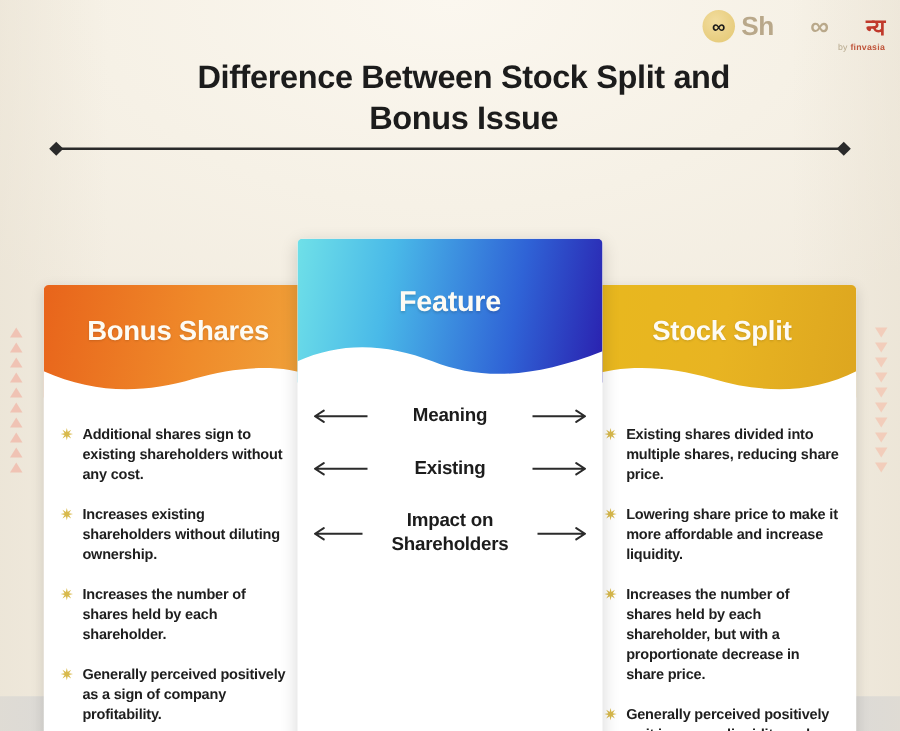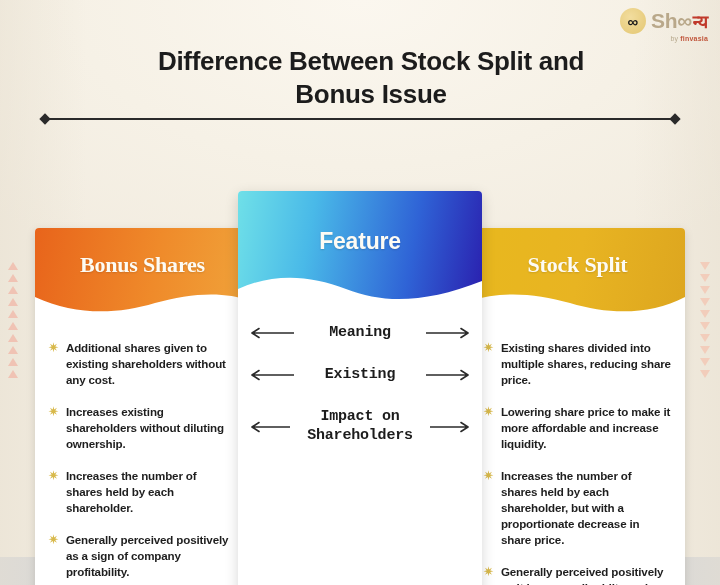--- a/index.html
+++ b/index.html
@@ -28,21 +28,21 @@
   }
   .logo-row{ display:flex; align-items:center; gap:5px; }
   .logo-badge{
     width:26px; height:26px; border-radius:50%;
     background:radial-gradient(circle at 40% 35%, #f2dd9e 0%, #e9cf83 60%, #e4c972 100%);
     display:flex; align-items:center; justify-content:center;
     font-size:15px; font-weight:bold; color:#1a1a1a; line-height:1;
   }
   .logo-word{
     font-size:21px; font-weight:bold; color:#b9a88a; letter-spacing:-.3px;
-    display:flex; align-items:baseline;
+    display:flex; align-items:baseline;gap:29px;
   }
   .logo-word .dev{ color:#c0392b; font-size:18px; margin-left:1px; }
   .logo-sub{ font-size:7px; color:#b7a98d; margin-top:1px; letter-spacing:.2px; }
   .logo-sub .fin{ color:#c0563c; font-weight:bold; }
 
   
   .title{
     position:absolute; top:45px; left:0; right:0; z-index:5;
     text-align:center; color:#1c1c1c;
     font-size:26px; font-weight:bold; line-height:1.28; letter-spacing:-.3px;padding-left:22px;
@@ -87,35 +87,35 @@
   .head-fill{ position:absolute; inset:0; }
   .h-orange{ background:linear-gradient(100deg,#e8641b 0%,#ef8a2a 55%,#f0a43b 100%); }
   .h-gold{ background:linear-gradient(100deg,#e8b81e 0%,#e8b422 50%,#dda61f 100%); }
   .h-blue{ background:linear-gradient(100deg,#6fe0e8 0%,#49b9e8 30%,#2f63d6 70%,#2a1fae 100%); }
   .wave{ position:absolute; left:0; right:0; bottom:-1px; width:100%; display:block; }
   .head-text{
     position:absolute; left:0; right:0; z-index:2; text-align:center;
     color:#fdfbf4; font-weight:bold; letter-spacing:-.2px;
     text-shadow:0 1px 2px rgba(0,0,0,.14);
   }
-  .head-text-side{ top:24px; font-size:22px;font-family:Liberation Serif, serif; }
+  .head-text-side{ top:24px; font-size:22px; }
   .head-text-center{ top:37px; font-size:23px; }
 
   
   .bullets{ padding:22px 14px 0 13px; }
   .bullet{ display:flex; gap:7px; margin-bottom:16px; }
   .star{ color:#d8b94b; font-size:13px; line-height:1.25; flex:0 0 auto; }
   .btxt{
     font-size:11.6px; line-height:1.38; color:#1e1e1e; font-weight:bold;
     letter-spacing:-.15px;
   }
 
   
   .features{ padding:18px 10px 0 10px; }
-  .frow{ display:flex; align-items:center; justify-content:flex-start; margin-bottom:23px;font-family:Liberation Mono, monospace; }
+  .frow{ display:flex; align-items:center; justify-content:flex-start; margin-bottom:23px; }
   .arrow{ flex:0 0 auto; color:#2b2b2b; display:flex; align-items:center; }
   .flabel{
     flex:1 1 auto; text-align:center; font-size:15px; font-weight:bold;
     color:#1c1c1c; line-height:1.26; letter-spacing:-.2px; padding:0 4px;
   }
 </style>
 </head>
 <body>
 
 <div class="bg-bottom-band"></div>
@@ -170,21 +170,21 @@
   <div class="head head-side">
     <div class="head-fill h-orange"></div>
     <svg class="wave" viewBox="0 0 215 30" preserveAspectRatio="none">
       <path d="M0,8 C40,26 80,26 120,14 C155,4 190,2 215,12 L215,30 L0,30 Z" fill="#ffffff"></path>
     </svg>
     <div class="head-text head-text-side">Bonus Shares</div>
   </div>
   <div class="bullets">
     <div class="bullet">
       <span class="star">✷</span>
-      <span class="btxt">Additional shares given to existing shareholders without any cost.</span>
+      <span class="btxt">Additional shares sign to existing shareholders without any cost.</span>
     </div>
     <div class="bullet">
       <span class="star">✷</span>
       <span class="btxt">Increases existing shareholders without diluting ownership.</span>
     </div>
     <div class="bullet">
       <span class="star">✷</span>
       <span class="btxt">Increases the number of shares held by each shareholder.</span>
     </div>
     <div class="bullet">

